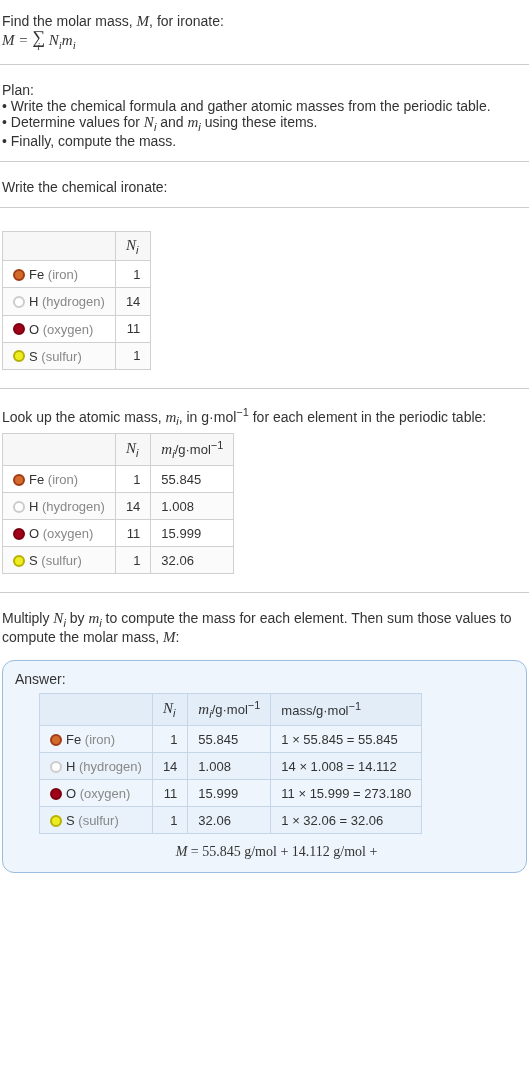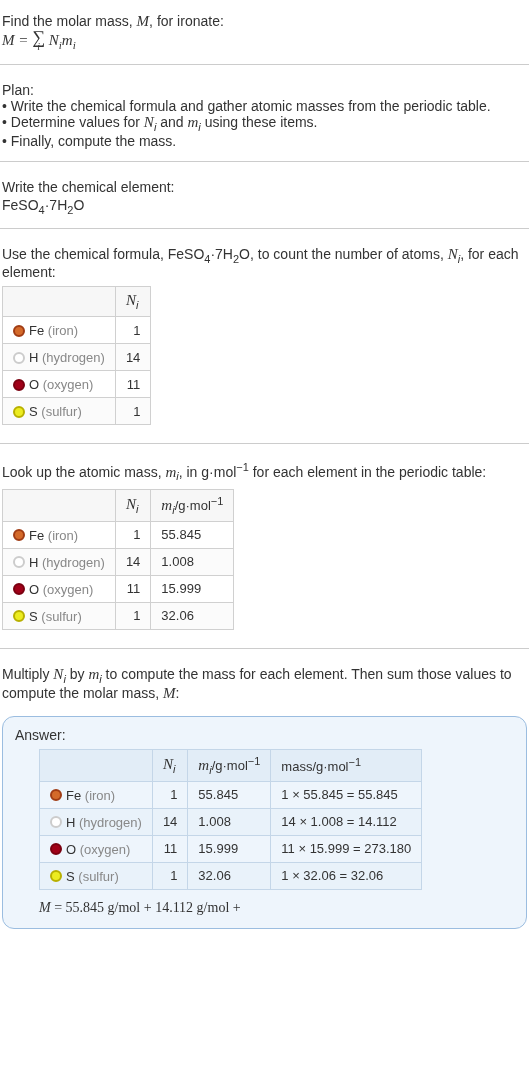--- a/index.html
+++ b/index.html
@@ -64,20 +64,21 @@
     border: 1px solid #c4d6e8;
   }
   .answer table th { background: #e2edf7; }
   .answer table tr.alt td { background: #e9f2fa; }
   .ansformula {
     font-family: 'Times New Roman', serif;
     font-size: 14px;
     margin-top: 10px;
     margin-left: 24px;
     font-style: italic;
+    text-align: center;
   }
   .ansformula .rm { font-style: normal; }
 </style>
 </head>
 <body>
 
 <div class="section">
   <div>
     <span>Find the molar mass, </span><span class="formula">M</span><span>, for ironate:</span>
   </div>
@@ -95,31 +96,25 @@
   <div>Plan:</div>
   <div>• Write the chemical formula and gather atomic masses from the periodic table.</div>
   <div>
     <span>• Determine values for </span><span class="formula">N</span><span class="sub">i</span><span> and </span><span class="formula">m</span><span class="sub">i</span><span> using these items.</span>
   </div>
   <div>• Finally, compute the mass.</div>
 </div>
 <hr class="hr">
 
 <div class="section">
-  <div>Write the chemical element:</div>
-  <div style="margin-top:2px;">
-    <span>FeSO</span><span class="sub" style="font-style:normal">4</span><span>·7H</span><span class="sub" style="font-style:normal">2</span><span>O</span>
-  </div>
-</div>
-<hr class="hr">
-
-<div class="section">
-  <div>
-    <span>Use the chemical formula, FeSO</span><span class="sub" style="font-style:normal">4</span><span>·7H</span><span class="sub" style="font-style:normal">2</span><span>O, to count the number of atoms, </span><span class="formula">N</span><span class="sub">i</span><span>, for each element:</span>
-  </div>
+  <div>Write the chemical ironate:</div>
+</div>
+<hr class="hr">
+
+<div class="section">
   <table>
     <tbody>
         <tr>
       <th></th>
       <th><span class="formula">N</span><span class="sub">i</span></th>
     </tr>
     <tr>
       <td><span class="elstripe" style="border-color:#a03c14;background:#d46a2a;"></span><span class="elname">Fe</span> <span class="elname gray">(iron)</span></td>
       <td class="num">1</td>
     </tr>

